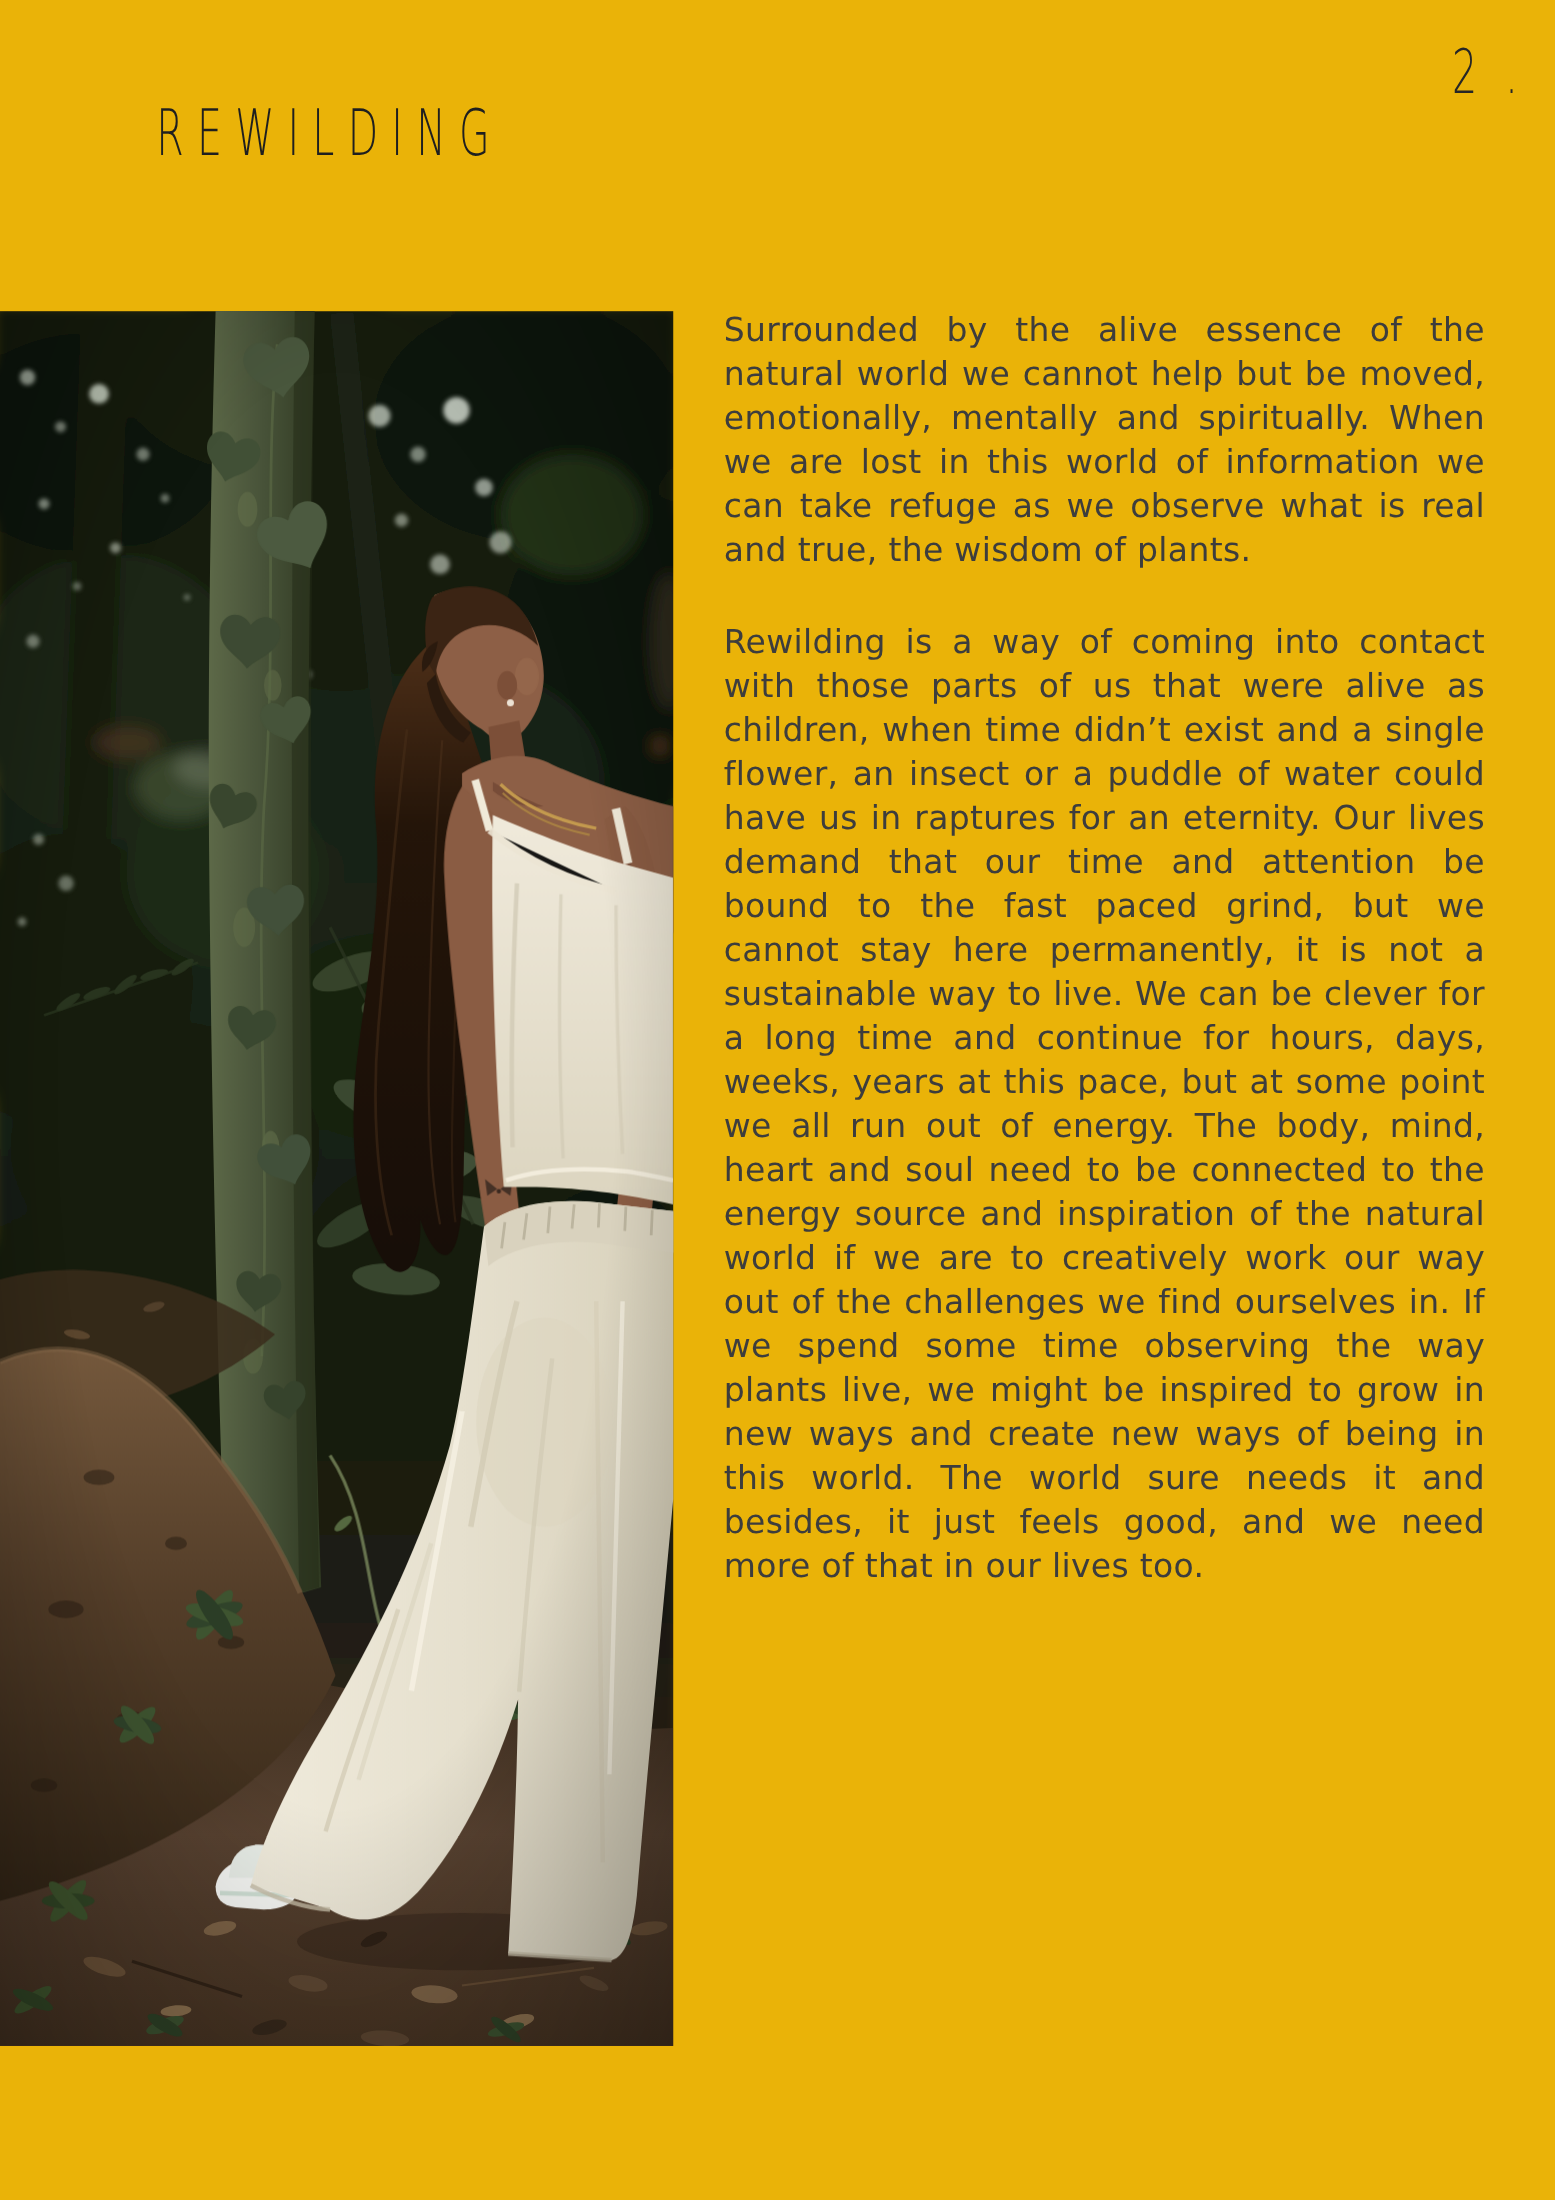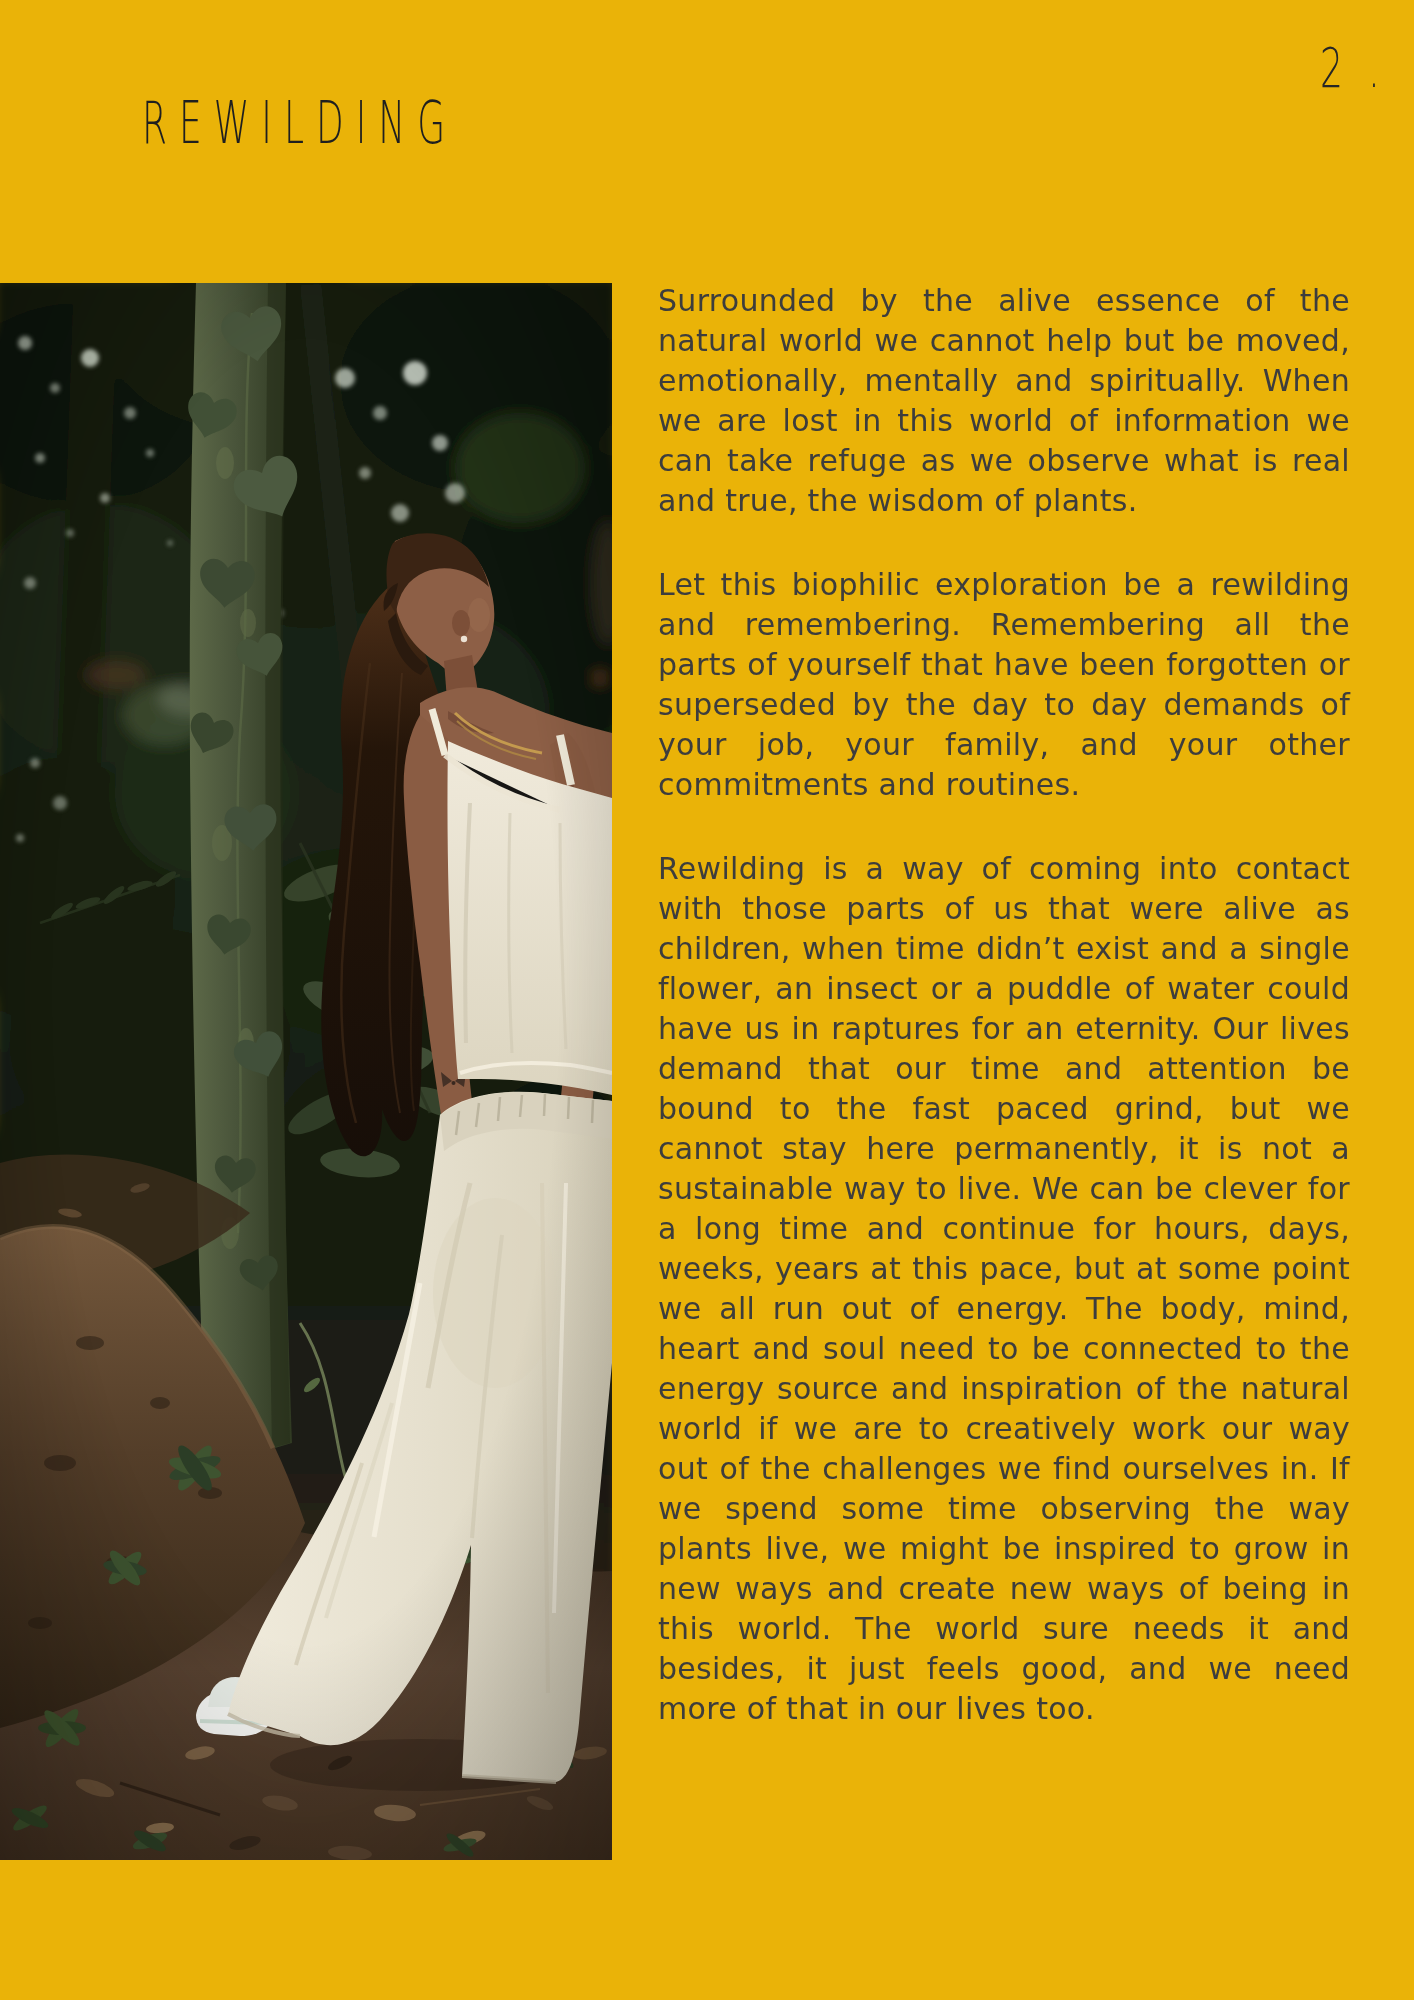--- a/index.html
+++ b/index.html
@@ -352,17 +352,16 @@
           <path d="M462,1493 L556,1499" stroke="#c5bda6" stroke-width="4" fill="none" opacity="0.8"></path>
         </g>
       </g>
 
       <rect x="0" y="0" width="612" height="1577" fill="url(#vignette)"></rect>
     </svg>
   </figure>
 
   <div class="article">
     <p>Surrounded by the alive essence of the natural world we cannot help but be moved, emotionally, mentally and spiritually. When we are lost in this world of information we can take refuge as we observe what is real and true, the wisdom of plants.</p>
-    <p>Let this biophilic exploration be a rewilding and remembering. Remembering all the parts of yourself that have been forgotten or superseded by the day to day demands of your job, your family, and your other commitments and routines.</p>
     <p>Rewilding is a way of coming into contact with those parts of us that were alive as children, when time didn’t exist and a single flower, an insect or a puddle of water could have us in raptures for an eternity. Our lives demand that our time and attention be bound to the fast paced grind, but we cannot stay here permanently, it is not a sustainable way to live. We can be clever for a long time and continue for hours, days, weeks, years at this pace, but at some point we all run out of energy. The body, mind, heart and soul need to be connected to the energy source and inspiration of the natural world if we are to creatively work our way out of the challenges we find ourselves in. If we spend some time observing the way plants live, we might be inspired to grow in new ways and create new ways of being in this world. The world sure needs it and besides, it just feels good, and we need more of that in our lives too.</p>
   </div>
 
 </div>
 
 </body></html>

